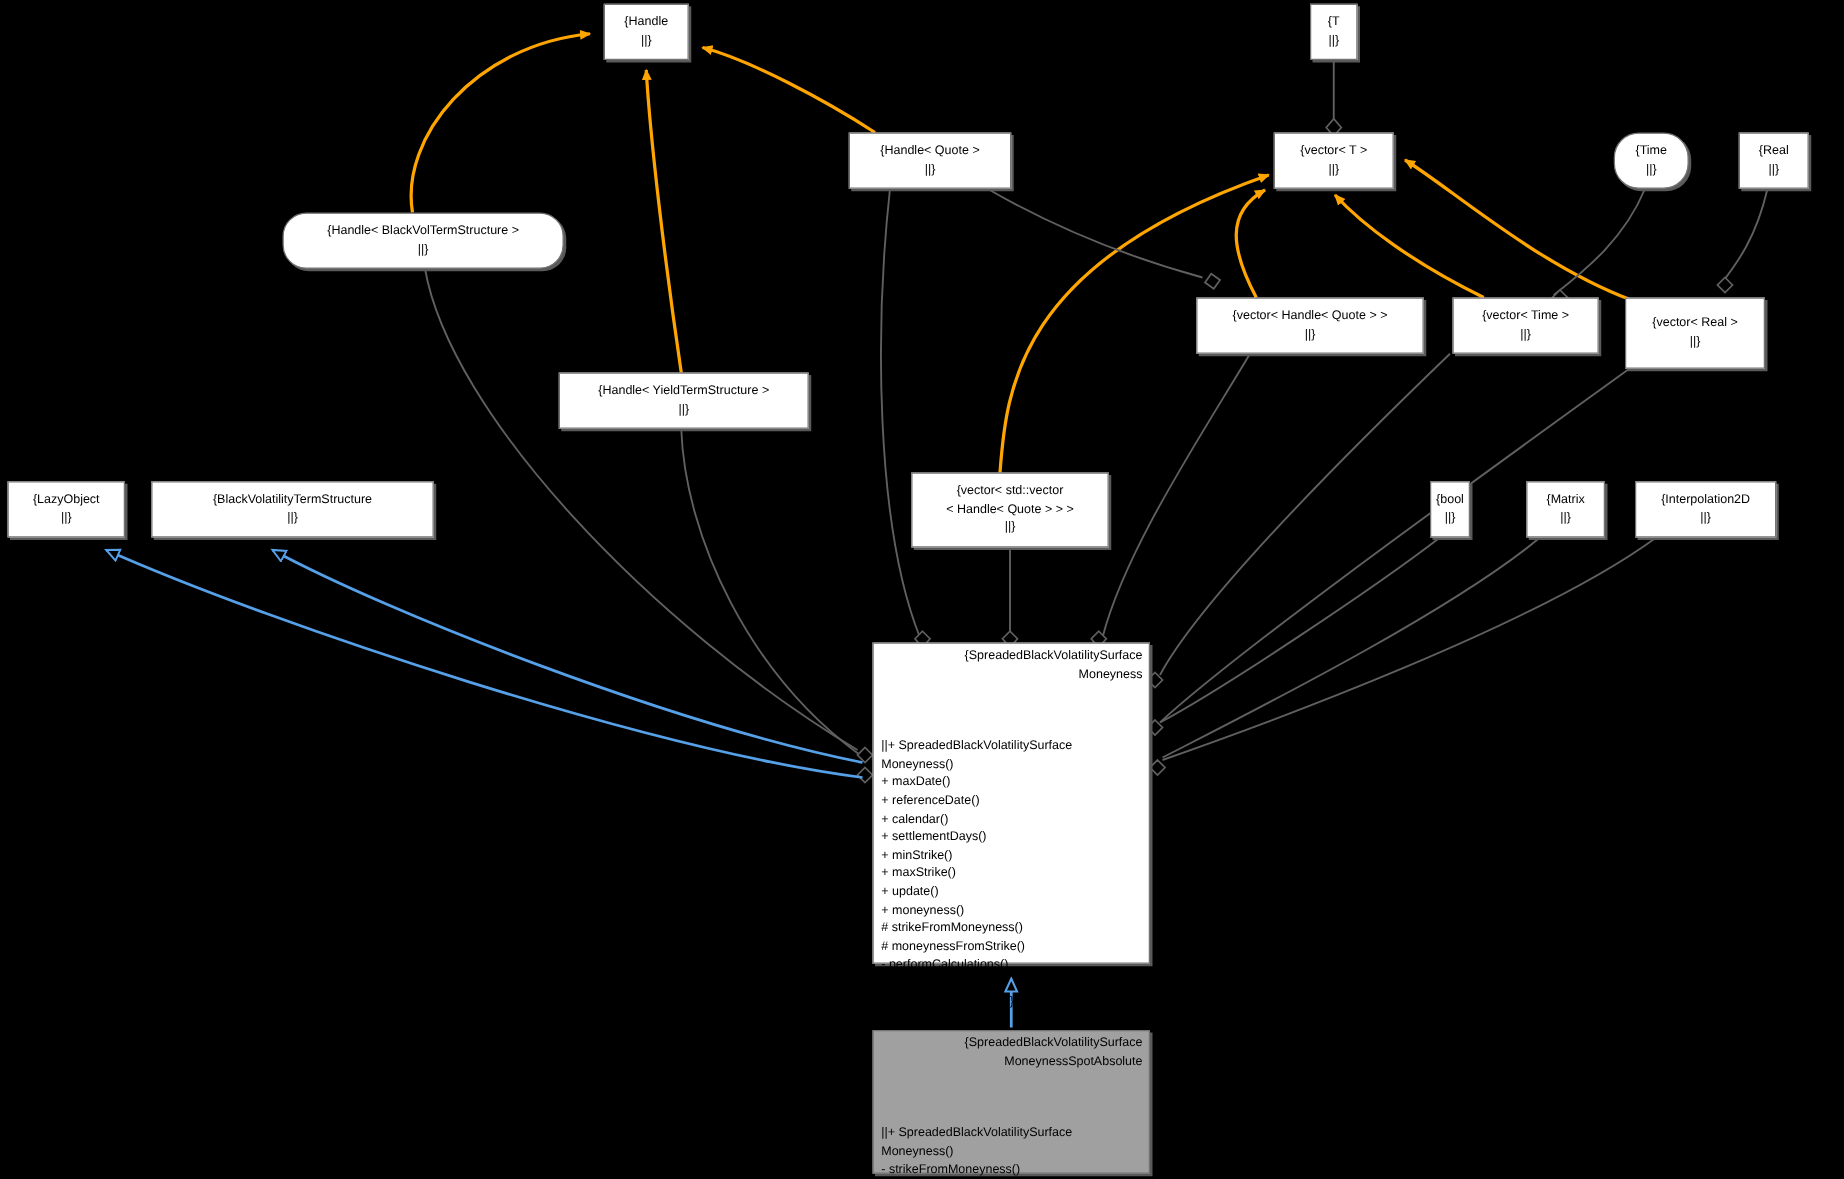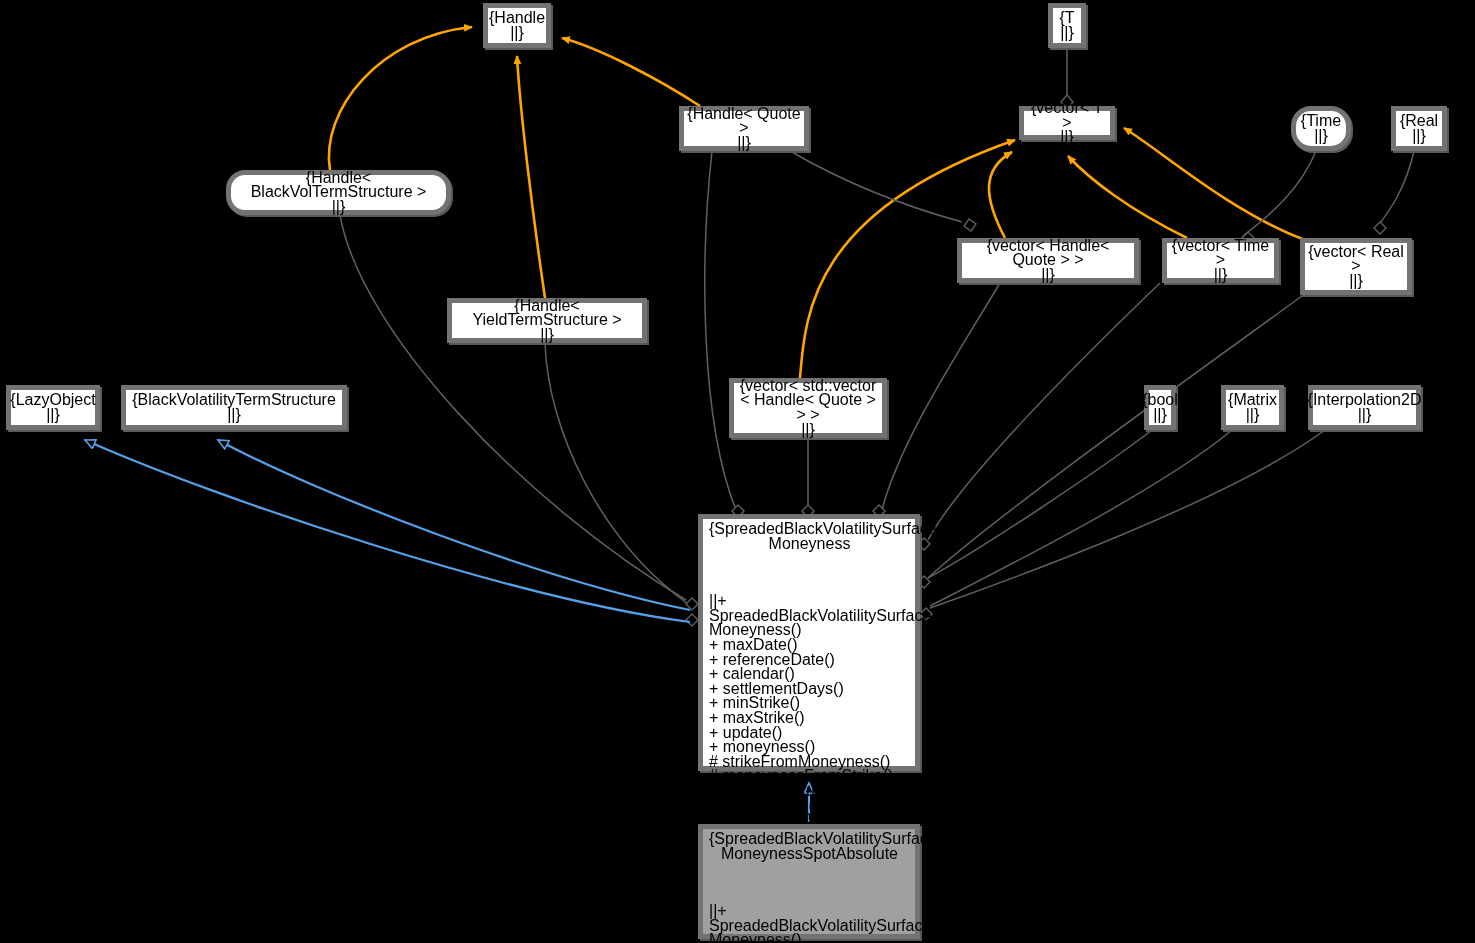--- a/index.html
+++ b/index.html
@@ -19,45 +19,45 @@
     position: absolute;
     left: 0; top: 0;
     width: 1475px;
     height: 943px;
     pointer-events: none;
   }
   .node {
     position: absolute;
     box-sizing: border-box;
     background: #ffffff;
-    border: 5px solid #737373;
+    border: 1px solid #737373;
     box-shadow: 2px 2px 0 0 #5a5a5a;
     color: #000000;
-    font-size: 16px;
+    font-size: 10px;
     line-height: 14.6px;
     text-align: center;
     display: flex;
     flex-direction: column;
     justify-content: center;
     align-items: center;
     padding: 1px 3px;
     white-space: pre-line;
     z-index: 5;
   }
   .node.filled {
     background: #a0a0a0;
   }
   .node.classbox {
     text-align: left;
     align-items: stretch;
     justify-content: flex-start;
     padding: 3px 5px 2px 6px;
   }
   .node .title {
-    text-align: center;
+    text-align: right;
     white-space: pre-line;
   }
   .node .members {
     text-align: left;
     white-space: pre-line;
     margin-top: 43px;
   }
   .node .closer {
     text-align: center;
   }
@@ -128,21 +128,21 @@
 
   <div class="node" style="left:483px;top:3px;width:68px;height:45px;">{Handle
 ||}</div>
 
   <div class="node" style="left:1048px;top:3px;width:38px;height:45px;">{T
 ||}</div>
 
   <div class="node" style="left:679px;top:106px;width:130px;height:45px;">{Handle&lt; Quote &gt;
 ||}</div>
 
-  <div class="node" style="left:1019px;top:106px;width:96px;height:34px;">{vector&lt; T &gt;
+  <div class="node" style="left:1019px;top:106px;width:96px;height:45px;">{vector&lt; T &gt;
 ||}</div>
 
   <div class="node" style="left:1291px;top:106px;width:60px;height:45px;border-radius:20px;">{Time
 ||}</div>
 
   <div class="node" style="left:1391px;top:106px;width:56px;height:45px;">{Real
 ||}</div>
 
   <div class="node" style="left:226px;top:170px;width:225px;height:45px;border-radius:19px;">{Handle&lt; BlackVolTermStructure &gt;
 ||}</div>

